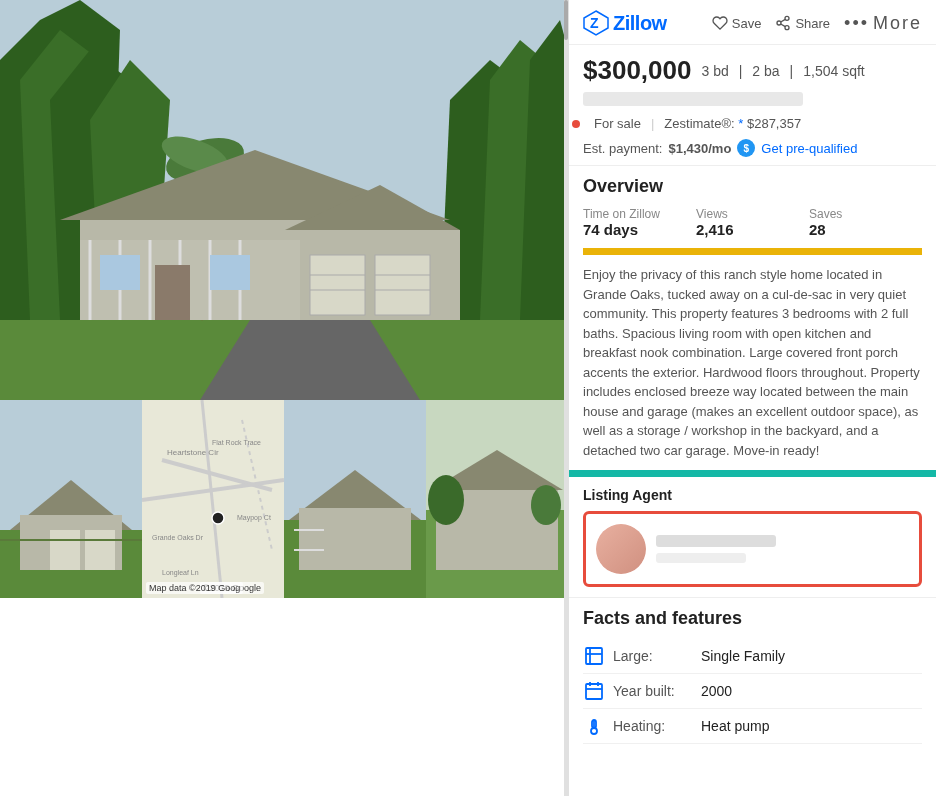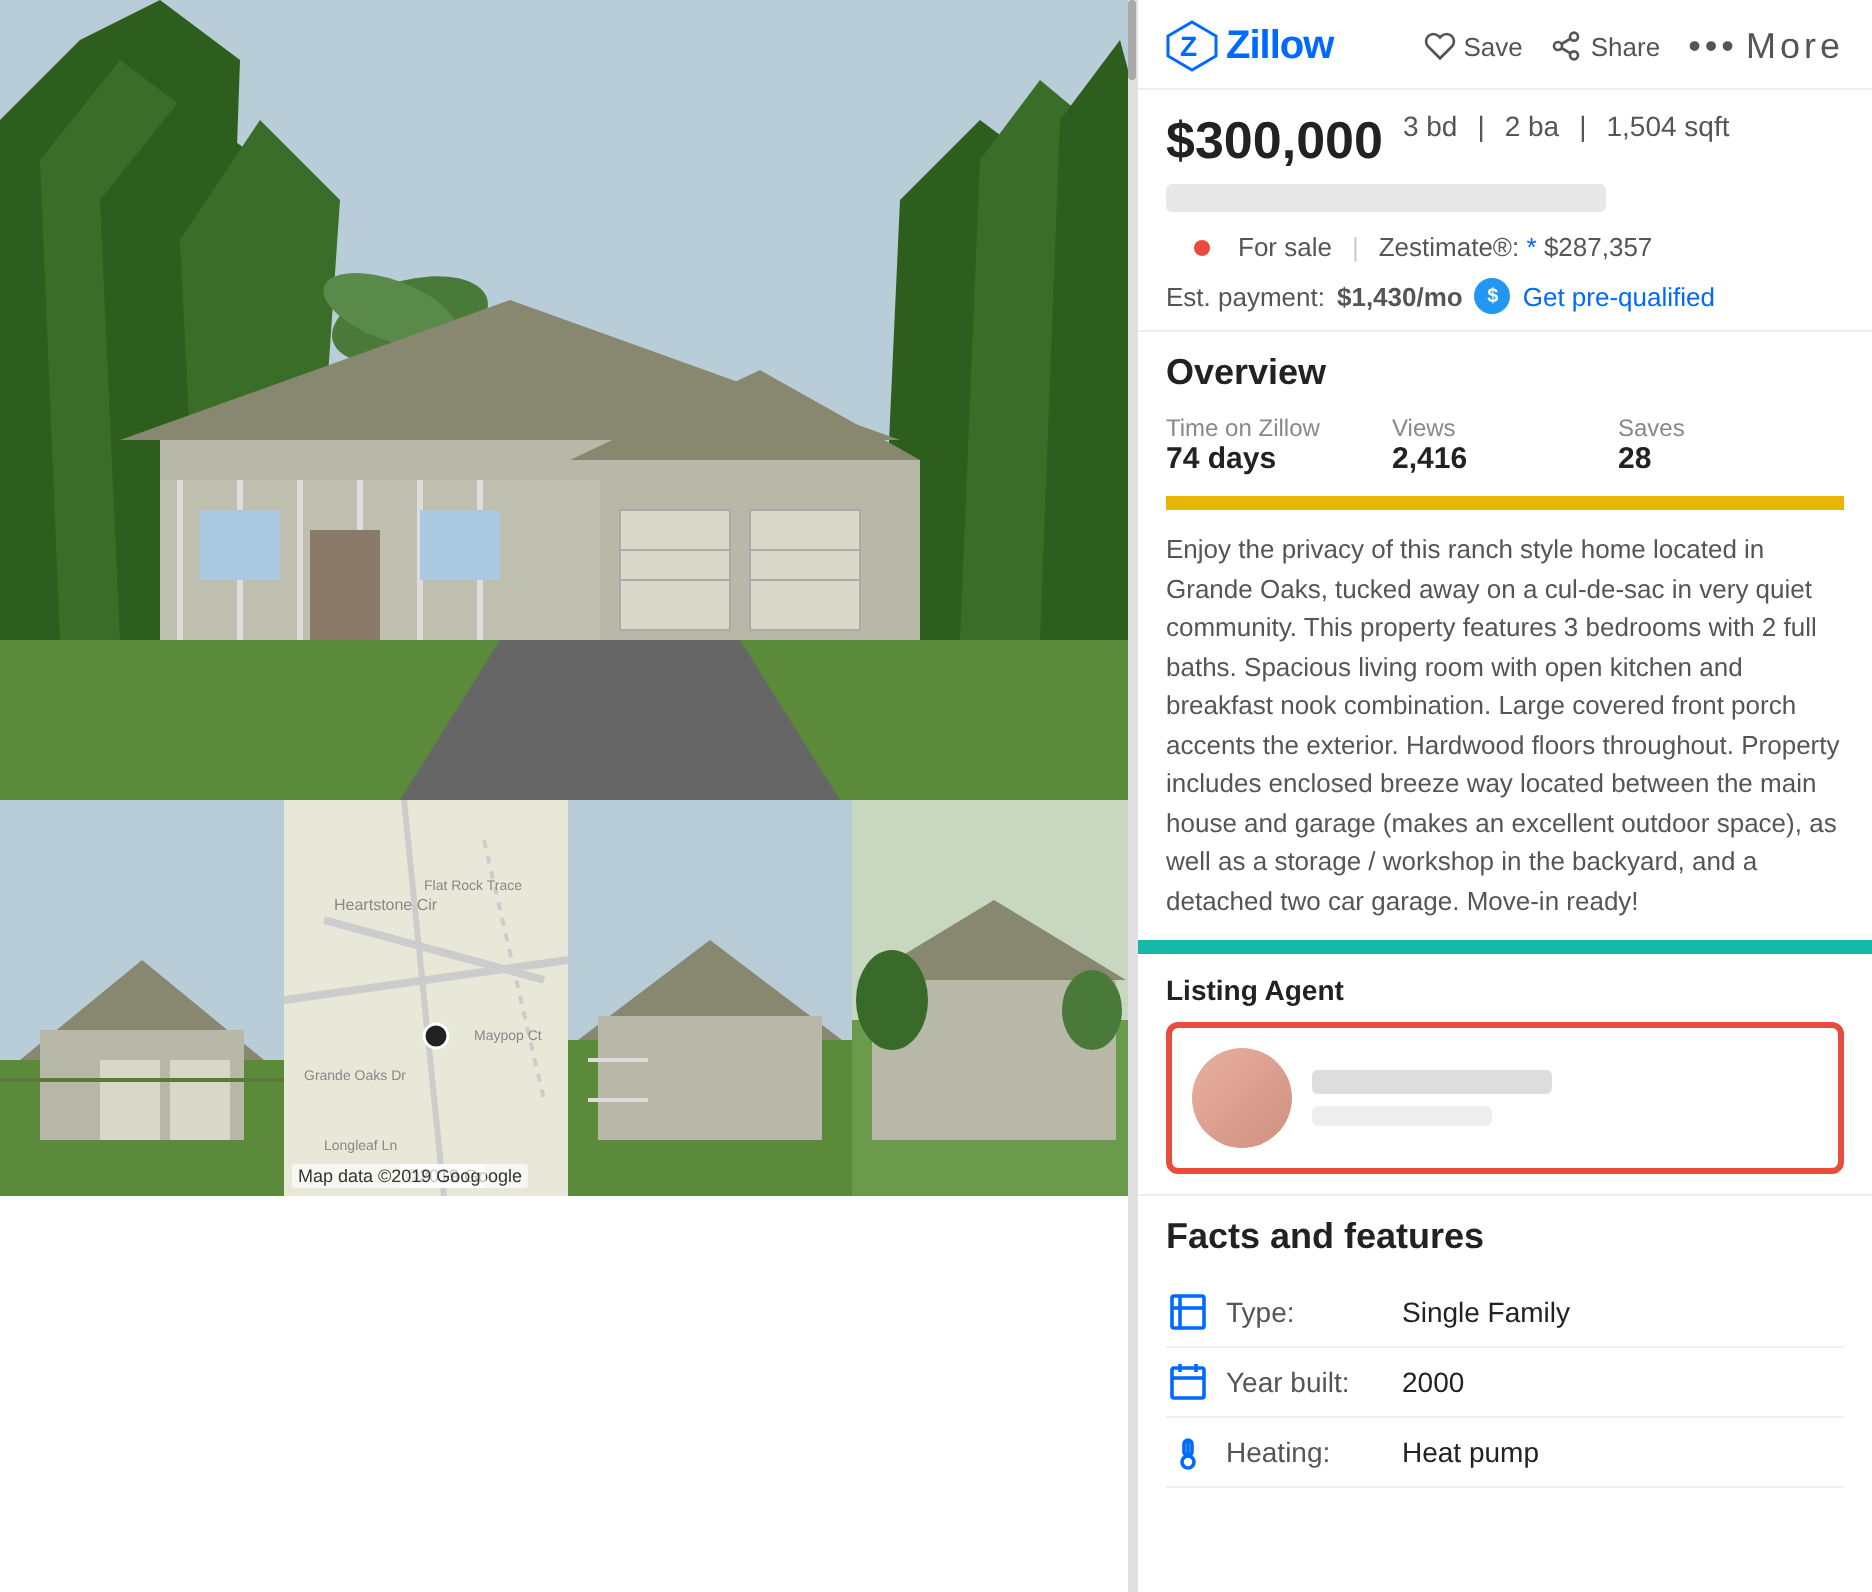--- a/index.html
+++ b/index.html
@@ -43,27 +43,27 @@
     .zillow-header { display: flex; align-items: center; justify-content: space-between; padding: 10px 14px 8px; border-bottom: 1px solid #eee; }
     .zillow-logo { display: flex; align-items: center; gap: 4px; }
     .zillow-logo-text { color: #006aff; font-size: 20px; font-weight: 700; letter-spacing: -0.5px; }
     .header-actions { display: flex; align-items: center; gap: 14px; }
     .header-action { display: flex; align-items: center; gap: 4px; font-size: 13px; color: #555; cursor: pointer; }
     .header-action svg { width: 16px; height: 16px; }
     .header-action-more { font-size: 18px; color: #555; letter-spacing: 2px; cursor: pointer; }
 
     
     .price-section { padding: 10px 14px 6px; }
-    .price-row { display: flex; align-items: flex-start; gap: 10px; }
+    .price-row { display: flex; align-items: center; gap: 10px; }
     .price { font-size: 26px; font-weight: 700; color: #222; }
     .price-detail { font-size: 14px; color: #555; }
     .address-bar { font-size: 13px; color: #555; margin-top: 3px; background: #f5f5f5; height: 16px; border-radius: 3px; width: 200px; }
 
     
-    .status-row { display: flex; align-items: center; gap: 10px; padding: 4px 28px; font-size: 13px; }
+    .status-row { display: flex; align-items: center; gap: 10px; padding: 4px 3px; font-size: 13px; }
     .for-sale-dot { width: 8px; height: 8px; background: #e74c3c; border-radius: 50%; display: inline-block; margin-right: 4px; }
     .for-sale-label { color: #555; font-weight: 500; }
     .separator { color: #ccc; }
     .zestimate { color: #555; }
 
     
     .est-payment { padding: 4px 14px 8px; font-size: 13px; color: #555; display: flex; align-items: center; gap: 6px; }
     .est-icon { width: 18px; height: 18px; background: #2196F3; border-radius: 50%; display: flex; align-items: center; justify-content: center; color: white; font-size: 10px; font-weight: 700; }
     .get-prequalified { color: #006aff; font-weight: 500; cursor: pointer; }
 
@@ -341,21 +341,21 @@
     <div class="facts-title">Facts and features</div>
 
     <div class="fact-row">
       <div class="fact-icon">
         <svg width="20" height="20" viewBox="0 0 20 20" fill="none" stroke="#006aff" stroke-width="1.8">
           <rect x="2" y="2" width="16" height="16" rx="1"></rect>
           <line x1="2" y1="8" x2="18" y2="8"></line>
           <line x1="6" y1="2" x2="6" y2="18"></line>
         </svg>
       </div>
-      <span class="fact-label">Type:</span>
+      <span class="fact-label">Large:</span>
       <span class="fact-value">Single Family</span>
     </div>
 
     <div class="fact-row">
       <div class="fact-icon">
         <svg width="20" height="20" viewBox="0 0 20 20" fill="none" stroke="#006aff" stroke-width="1.8">
           <rect x="2" y="3" width="16" height="15" rx="1"></rect>
           <line x1="2" y1="8" x2="18" y2="8"></line>
           <line x1="6" y1="1" x2="6" y2="5"></line>
           <line x1="14" y1="1" x2="14" y2="5"></line>

